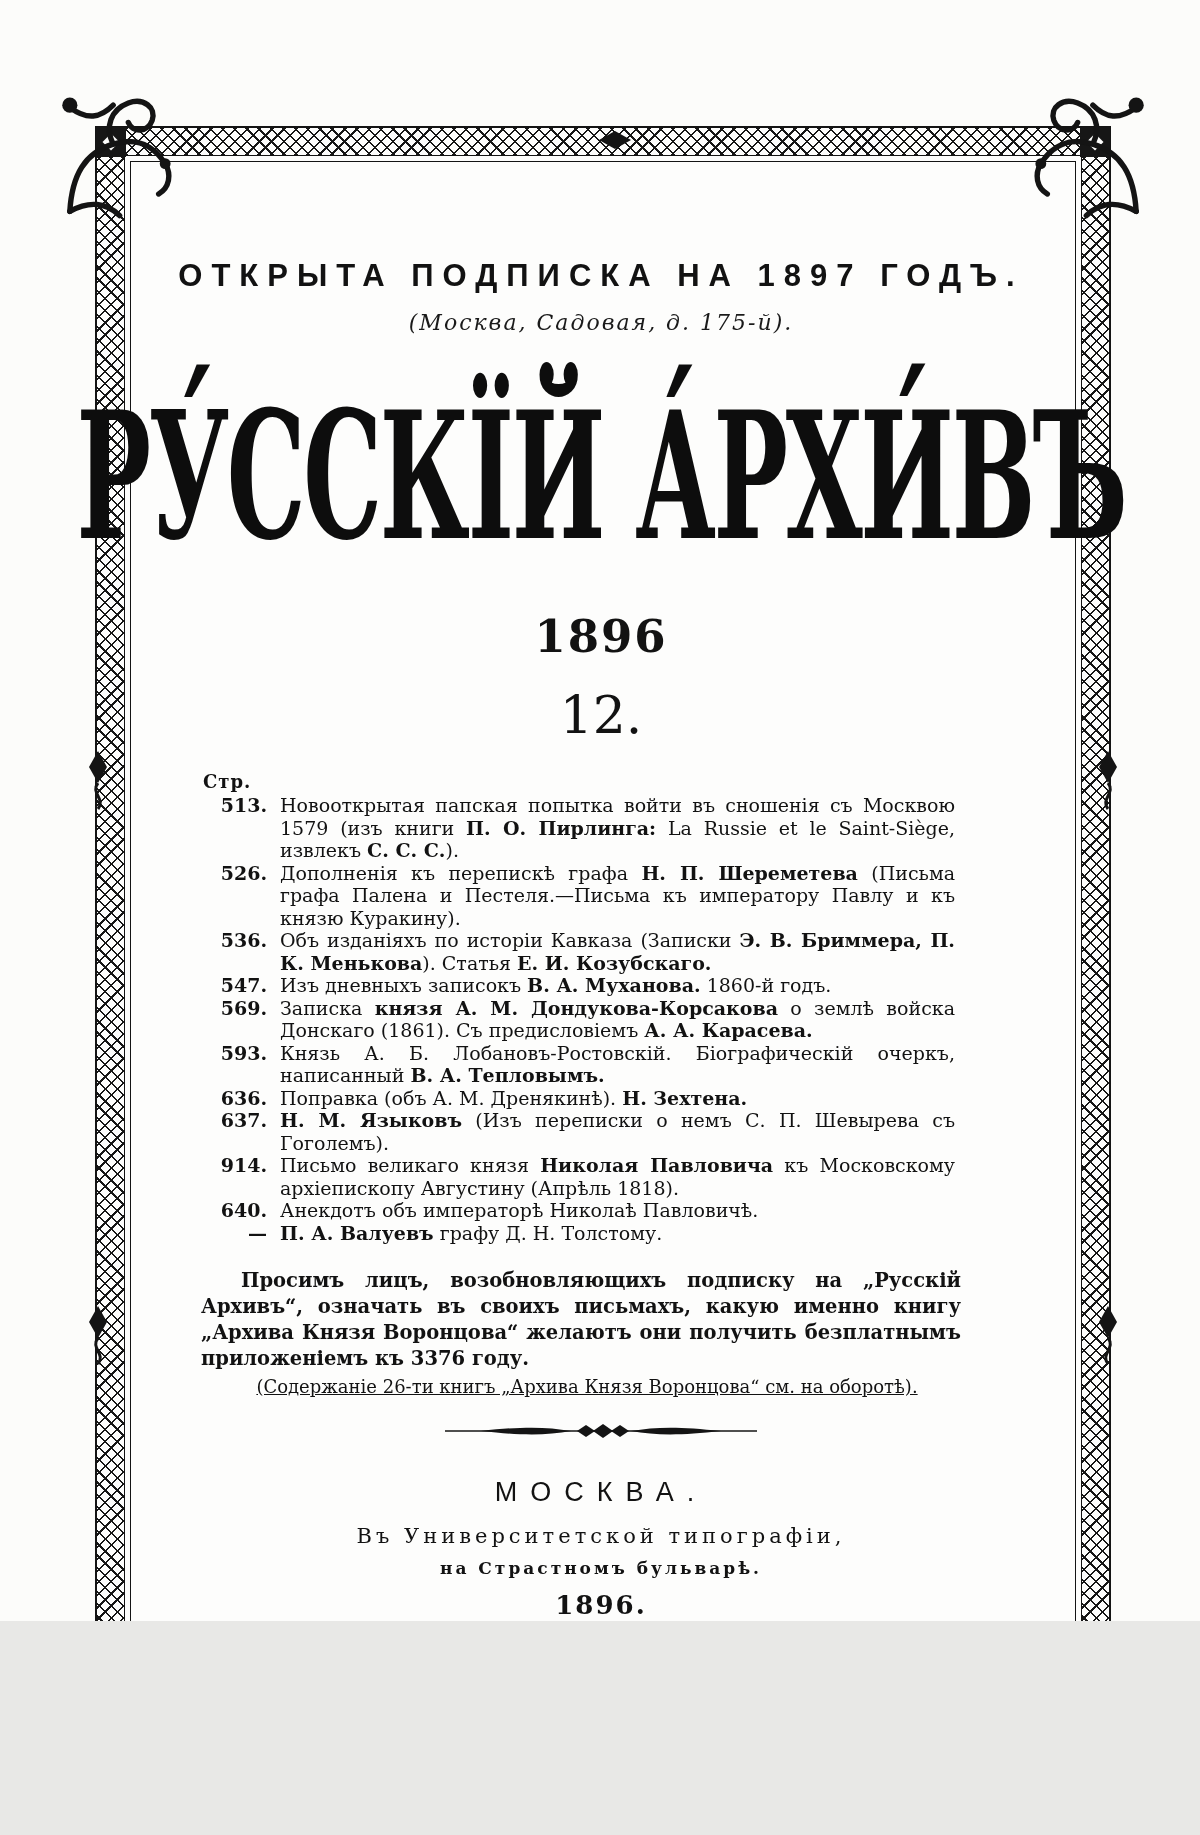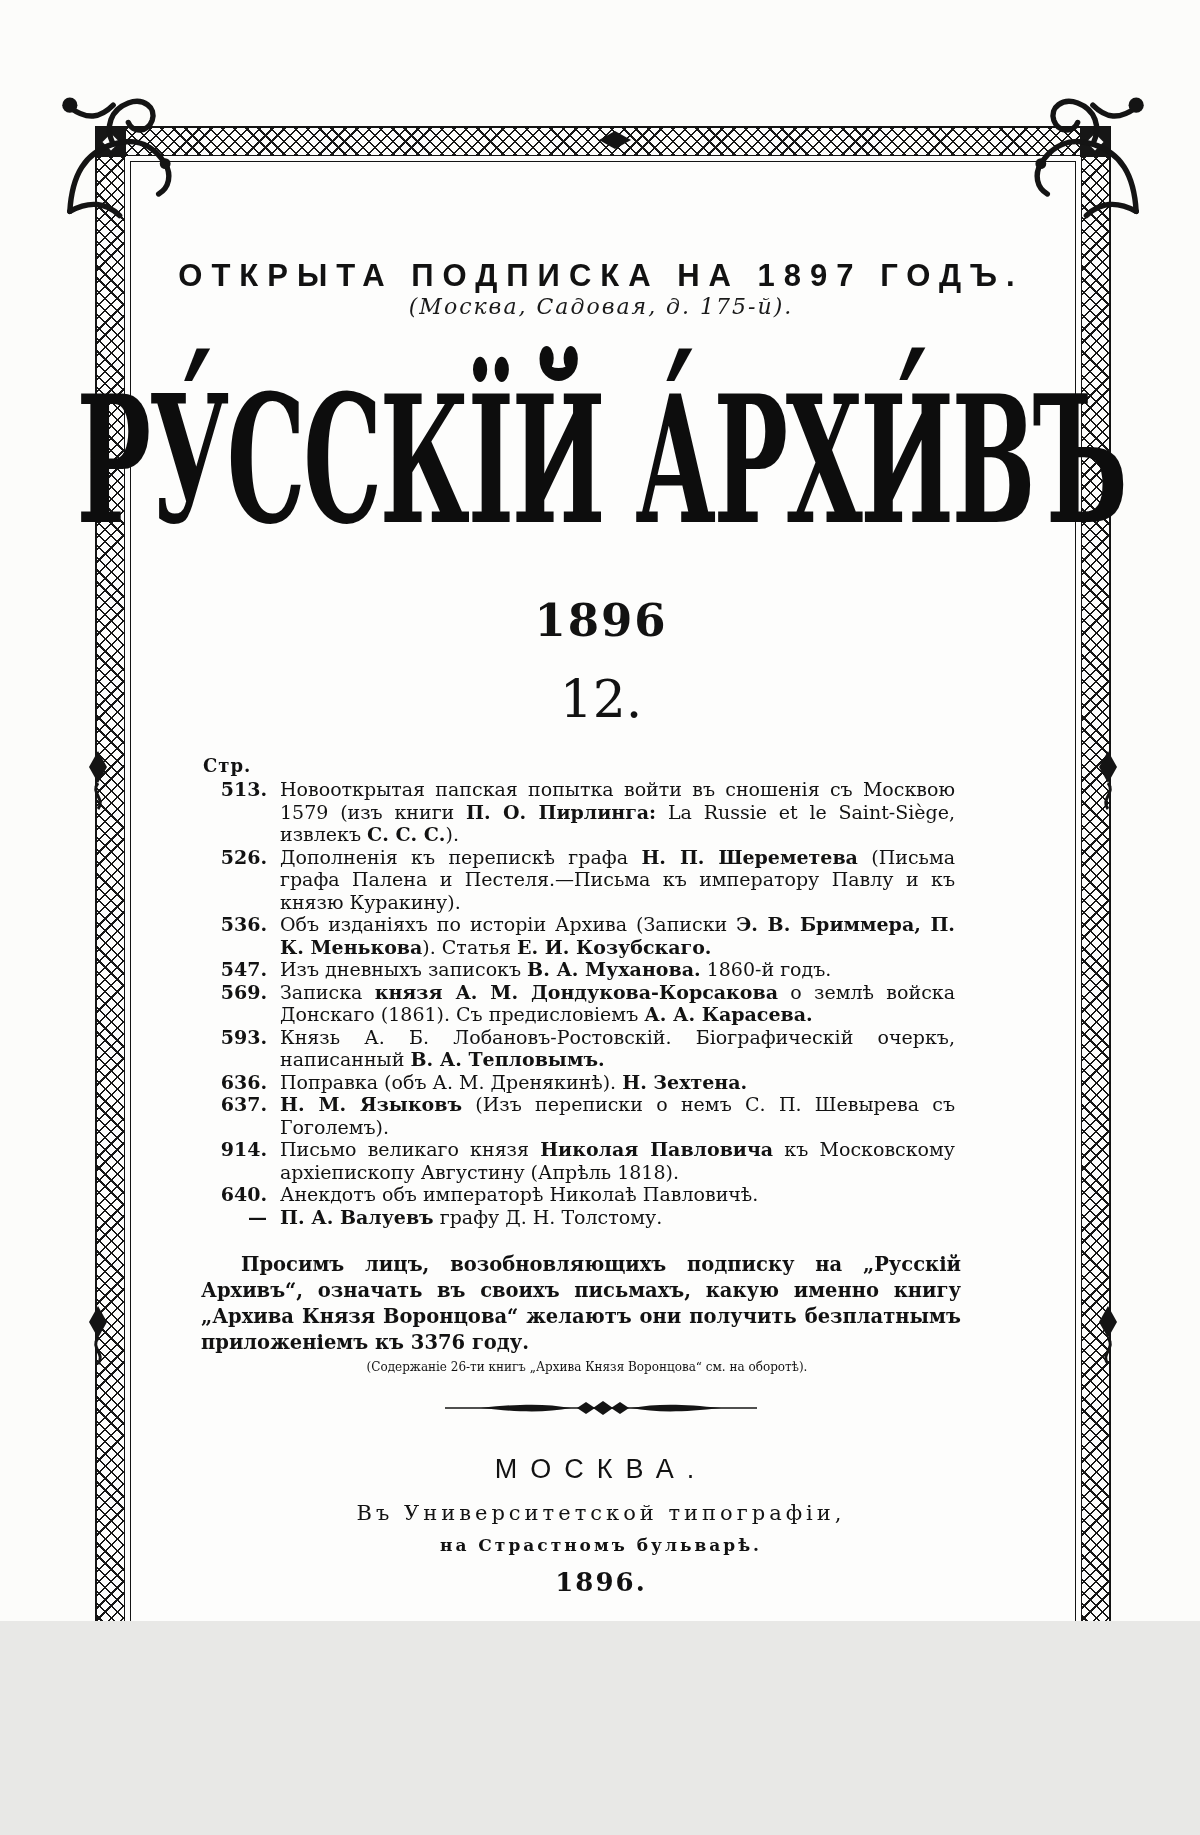--- a/index.html
+++ b/index.html
@@ -36,42 +36,42 @@
   .sm-l1{ left:-12px; top:38%; } .sm-l2{ left:-12px; top:72%; }
   .sm-r1{ right:-12px; top:38%; transform:scaleX(-1);} .sm-r2{ right:-12px; top:72%; transform:scaleX(-1);}
   .sm-t{ left:50%; top:-20px; transform:translateX(-50%) rotate(90deg); }
   .sm-b{ left:50%; bottom:-20px; transform:translateX(-50%) rotate(-90deg); }
   
   .content{ position:absolute; left:129px; top:160px; width:944px; text-align:center; }
   .announcement{
     font-family:"Liberation Sans","DejaVu Sans",sans-serif; font-weight:bold;
     font-size:31px; letter-spacing:9px; margin-top:98px; white-space:nowrap;
   }
-  .address{ font-style:italic; font-size:22px; letter-spacing:2px; color:#1a1a1a;}
+  .address{ font-style:italic; font-size:22px; margin-top:16px; letter-spacing:2px; color:#1a1a1a;}
   .masthead-wrap{ height:205px; margin-top:34px; position:relative; }
   .masthead{
     position:absolute; left:50%; top:52%;
     transform:translate(-50%,-50%) scale(0.80,1.42);
     font-family:"DejaVu Serif", serif; font-weight:bold; font-size:124px;
     letter-spacing:-3px; white-space:nowrap; text-transform:uppercase; color:#0d0d0d;
   }
   .year-big{ font-size:45px; font-weight:bold; margin-top:36px; letter-spacing:2px;}
   .issue-no{ font-size:52px; margin-top:22px; }
   
   .toc{ text-align:left; margin:26px 118px 0 72px; }
   .toc-col-header{ font-size:18px; font-weight:bold; letter-spacing:1px; margin-left:2px; }
   .toc-list{ margin-top:2px; }
   .toc-entry{ display:grid; grid-template-columns:66px 1fr; column-gap:13px; }
   .toc-num{ text-align:right; font-size:19px; font-weight:bold; line-height:22.5px; white-space:nowrap;}
   .toc-text{ font-size:19px; line-height:22.5px; text-align:justify; }
   .toc-text .b{ font-weight:bold; }
   
   .notice{ text-align:justify; font-weight:bold; font-size:19.5px; line-height:26px;
     margin:24px 112px 0 72px; text-indent:40px; }
-  .notice-note{ font-size:12px; margin:4px 100px 0 72px; text-align:center; font-weight:normal;}
+  .notice-note{ font-size:18px; margin:4px 100px 0 72px; text-align:center; font-weight:normal;text-decoration:underline;}
   .divider{ margin-top:26px; }
   
   .imprint{ margin-top:34px; }
   .imprint-city{ font-family:"Liberation Sans","DejaVu Sans",sans-serif; font-size:27px; letter-spacing:13px;text-align:center; }
   .imprint-line1{ font-size:21px; letter-spacing:4px; margin-top:16px; }
   .imprint-line2{ font-size:17px; font-weight:bold; letter-spacing:3px; margin-top:10px; }
   .imprint-year{ font-size:26px; font-weight:bold; letter-spacing:2px; margin-top:12px; }
   
   .watermark{ position:absolute; right:112px; top:1772px;
     font-family:"Liberation Sans","DejaVu Sans",sans-serif; font-weight:bold;
@@ -182,21 +182,21 @@
     <div class="toc-text"><span>Новооткрытая папская попытка войти въ сношенія съ Москвою 1579 (изъ книги </span><span class="b">П. О. Пирлинга:</span><span> La Russie et le Saint-Siège, извлекъ </span><span class="b">С. С. С.</span><span>).</span></div>
   </div>
 
   <div class="toc-entry">
     <div class="toc-num">526.</div>
     <div class="toc-text"><span>Дополненія къ перепискѣ графа </span><span class="b">Н. П. Шереметева</span><span> (Письма графа Палена и Пестеля.—Письма къ императору Павлу и къ князю Куракину).</span></div>
   </div>
 
   <div class="toc-entry">
     <div class="toc-num">536.</div>
-    <div class="toc-text"><span>Объ изданіяхъ по исторіи Архива (Записки </span><span class="b">Э. В. Бриммера, П. К. Менькова</span><span>). Статья </span><span class="b">Е. И. Козубскаго.</span></div>
+    <div class="toc-text"><span>Объ изданіяхъ по исторіи Кавказа (Записки </span><span class="b">Э. В. Бриммера, П. К. Менькова</span><span>). Статья </span><span class="b">Е. И. Козубскаго.</span></div>
   </div>
 
   <div class="toc-entry">
     <div class="toc-num">547.</div>
     <div class="toc-text"><span>Изъ дневныхъ записокъ </span><span class="b">В. А. Муханова.</span><span> 1860-й годъ.</span></div>
   </div>
 
   <div class="toc-entry">
     <div class="toc-num">569.</div>
     <div class="toc-text"><span>Записка </span><span class="b">князя А. М. Дондукова-Корсакова</span><span> о землѣ войска Донскаго (1861). Съ предисловіемъ </span><span class="b">А. А. Карасева.</span></div>

